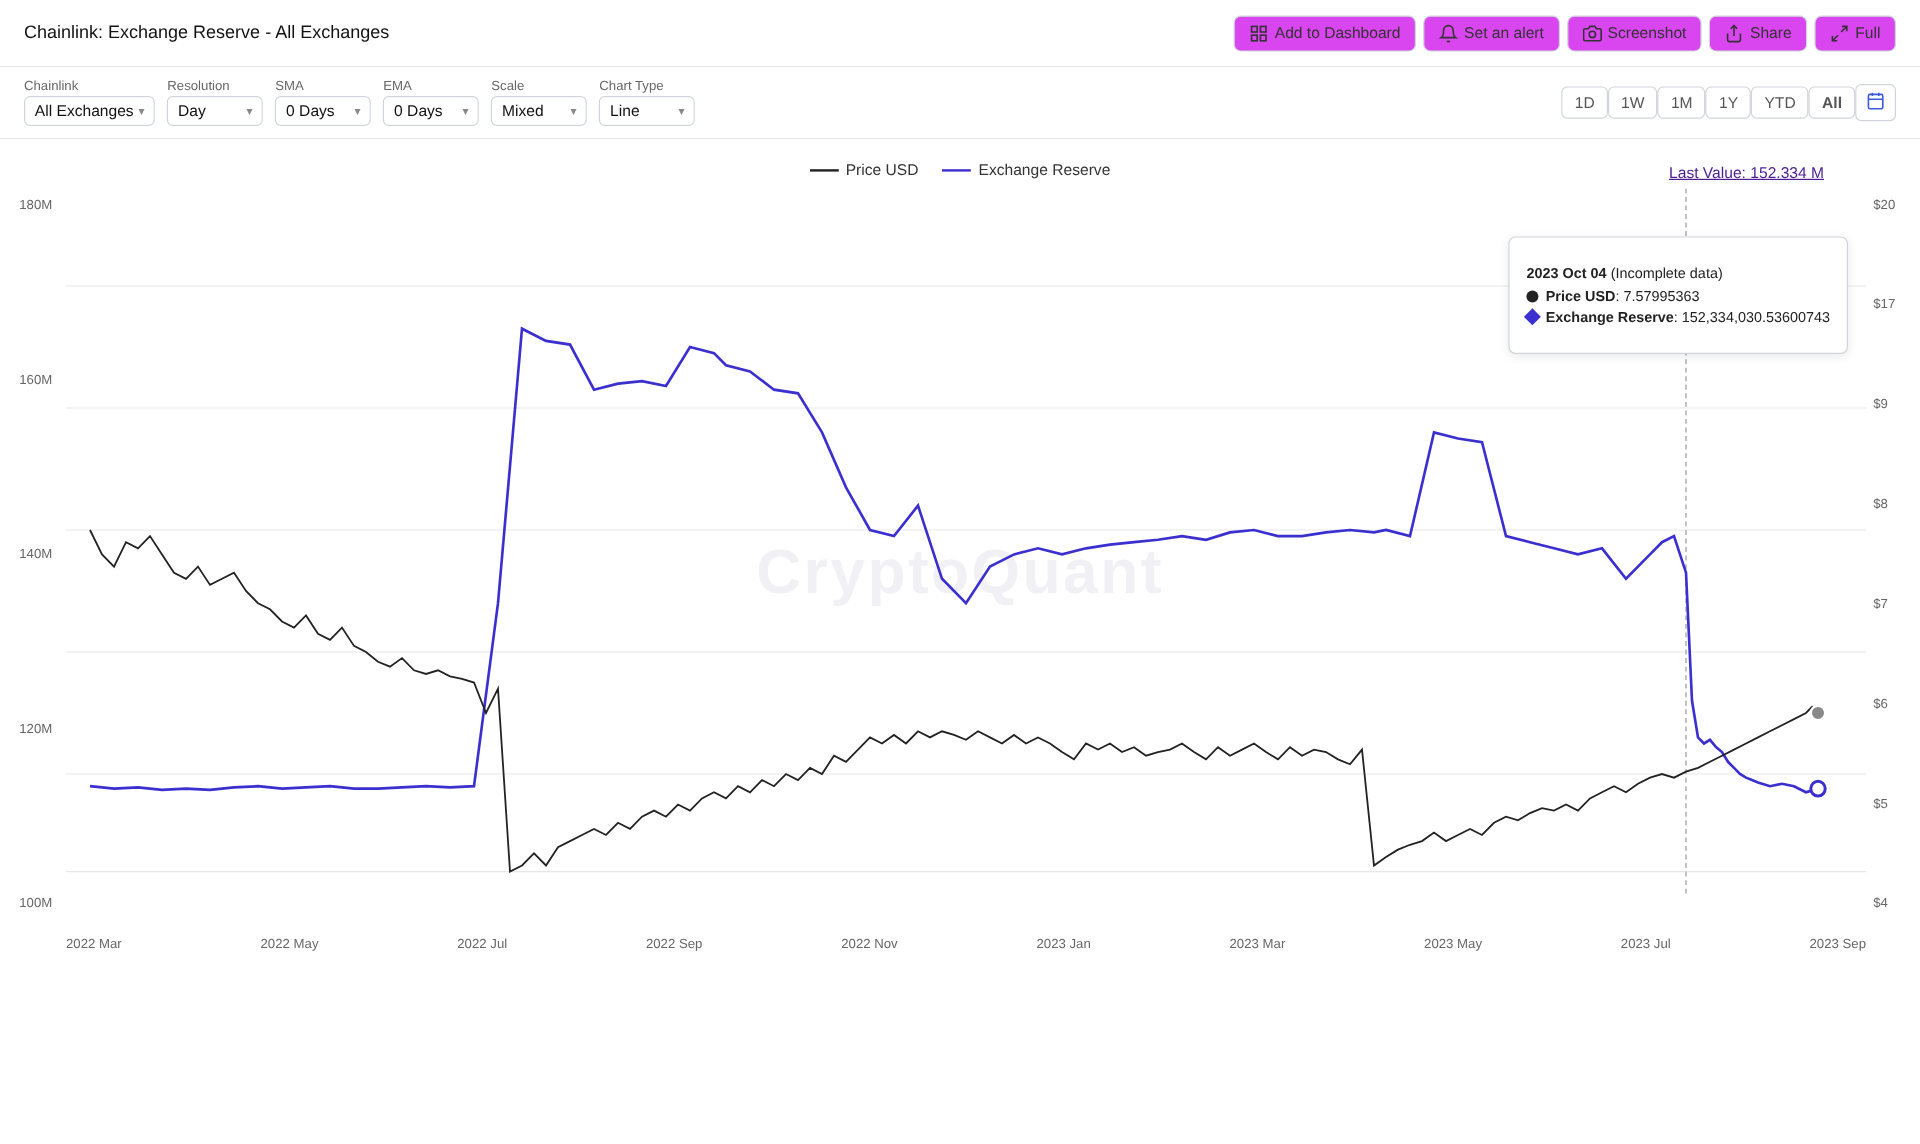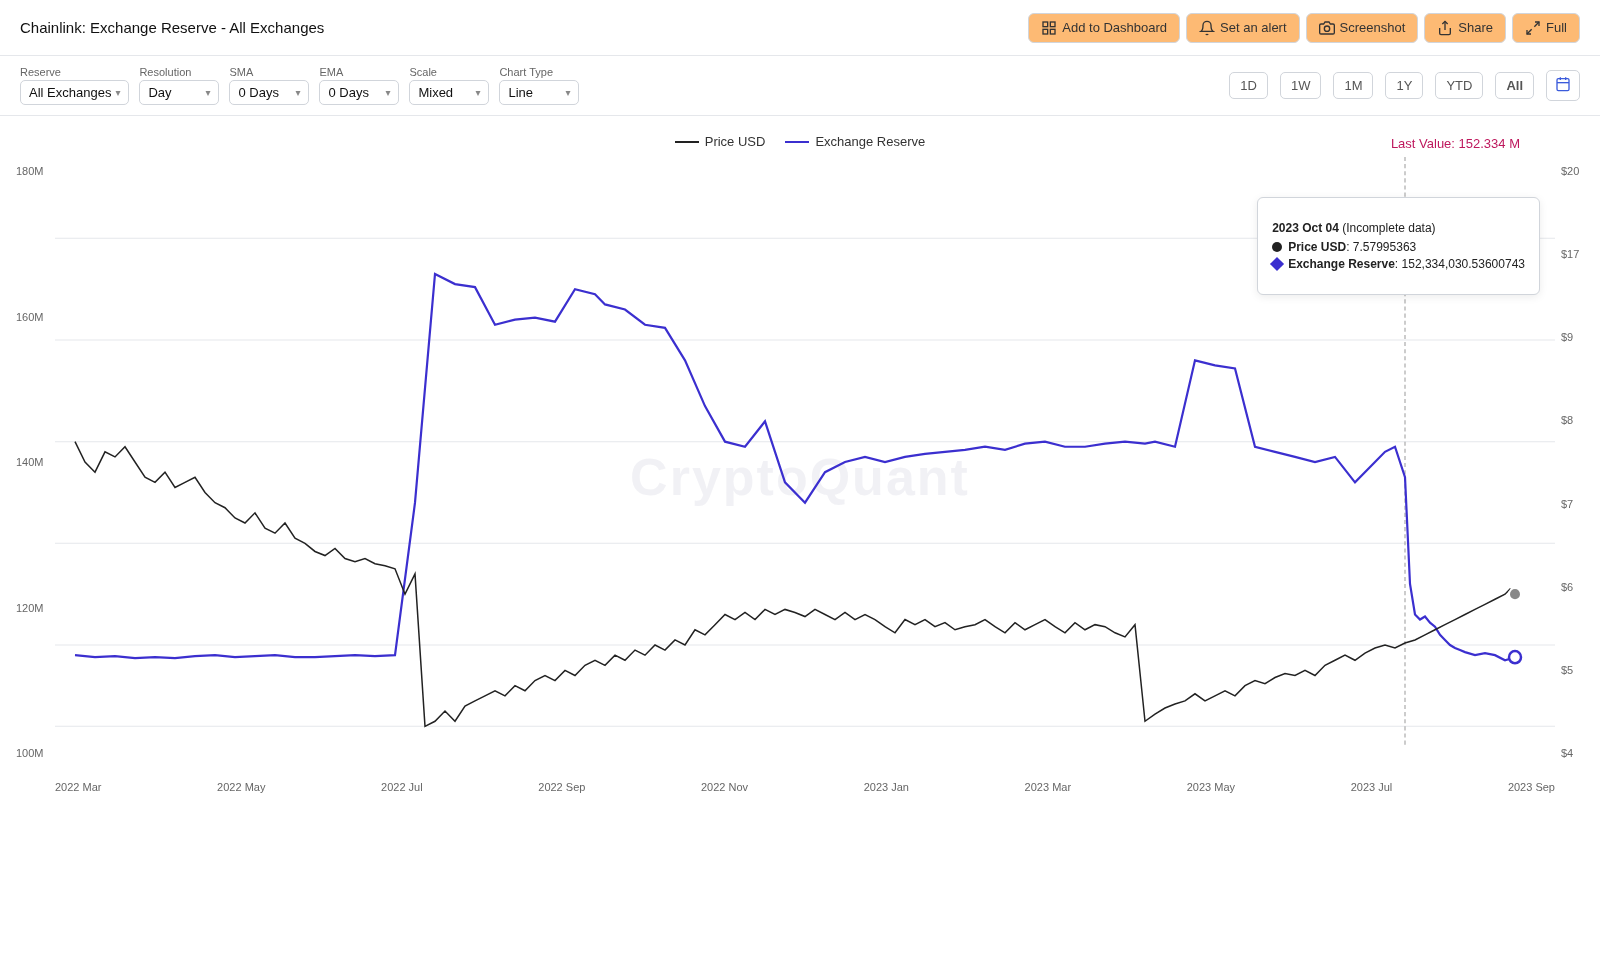--- a/index.html
+++ b/index.html
@@ -7,57 +7,57 @@
 
     .header {
       display: flex; align-items: center; justify-content: space-between;
       padding: 10px 20px; border-bottom: 1px solid #e5e7eb; height: 56px;
     }
     .header-title { font-size: 15px; font-weight: 400; color: #111; }
     .header-actions { display: flex; align-items: center; gap: 6px; }
     .header-btn {
       display: flex; align-items: center; gap: 5px;
       border: 1px solid #d1d5db; border-radius: 6px;
-      padding: 6px 12px; cursor: pointer; background: #fdba74; font-size: 13px; color: #333;
+      padding: 6px 12px; cursor: pointer; background: #d946ef; font-size: 13px; color: #333;
     }
 
     .toolbar {
       display: flex; align-items: center; gap: 10px;
       padding: 10px 20px; border-bottom: 1px solid #e5e7eb;
     }
     .dropdown-group { display: flex; flex-direction: column; gap: 2px; }
     .dropdown-label { font-size: 11px; color: #666; }
     .dropdown-select {
       display: flex; align-items: center; gap: 4px;
       border: 1px solid #d1d5db; border-radius: 5px; padding: 4px 8px;
       cursor: pointer; background: #fff; font-size: 13px; color: #111; min-width: 80px;
     }
     .dropdown-arrow { font-size: 10px; color: #888; margin-left: auto; }
 
-    .time-controls { display: flex; align-items: center; gap: 12px; margin-left: auto; }
+    .time-controls { display: flex; align-items: center; gap: 0; margin-left: auto; }
     .time-btn {
       padding: 5px 10px; border: 1px solid #d1d5db; border-radius: 5px;
       cursor: pointer; background: #fff; font-size: 13px; color: #555;
     }
     .calendar-btn {
       padding: 5px 8px; border: 1px solid #d1d5db; border-radius: 5px;
       cursor: pointer; background: #fff; color: #3b5bdb;
     }
 
     .chart-area { position: relative; padding: 10px 0 0 0; }
     .legend {
       display: flex; align-items: center; gap: 20px;
       justify-content: center; padding: 8px 0; font-size: 13px; color: #333;
     }
     .legend-item { display: flex; align-items: center; gap: 6px; }
     .legend-line-black { width: 24px; height: 2px; background: #222; }
     .legend-line-blue { width: 24px; height: 2px; background: #3b2fcf; }
     .last-value {
       position: absolute; right: 80px; top: 10px;
-      font-size: 13px; color: #be185d; font-weight: 500;
+      font-size: 13px; color: #4c1d95; text-decoration: underline; font-weight: 500;
     }
 
     .chart-container { position: relative; width: 100%; height: 640px; }
     .watermark {
       position: absolute; top: 50%; left: 50%; transform: translate(-50%, -50%);
       font-size: 52px; font-weight: 700; color: rgba(180,180,200,0.18);
       pointer-events: none; white-space: nowrap; letter-spacing: 2px;
     }
 
     .tooltip-box {
@@ -121,21 +121,21 @@
           <line x1="21" y1="3" x2="14" y2="10"></line>
           <line x1="3" y1="21" x2="10" y2="14"></line>
         </svg>
       <span>Full</span>
     </button>
   </div>
 </div>
 
 <div class="toolbar">
   <div class="dropdown-group">
-    <span class="dropdown-label">Reserve</span>
+    <span class="dropdown-label">Chainlink</span>
     <div class="dropdown-select">
       <span>All Exchanges</span>
       <span class="dropdown-arrow">▾</span>
     </div>
   </div>
   <div class="dropdown-group">
     <span class="dropdown-label">Resolution</span>
     <div class="dropdown-select">
       <span>Day</span>
       <span class="dropdown-arrow">▾</span>

